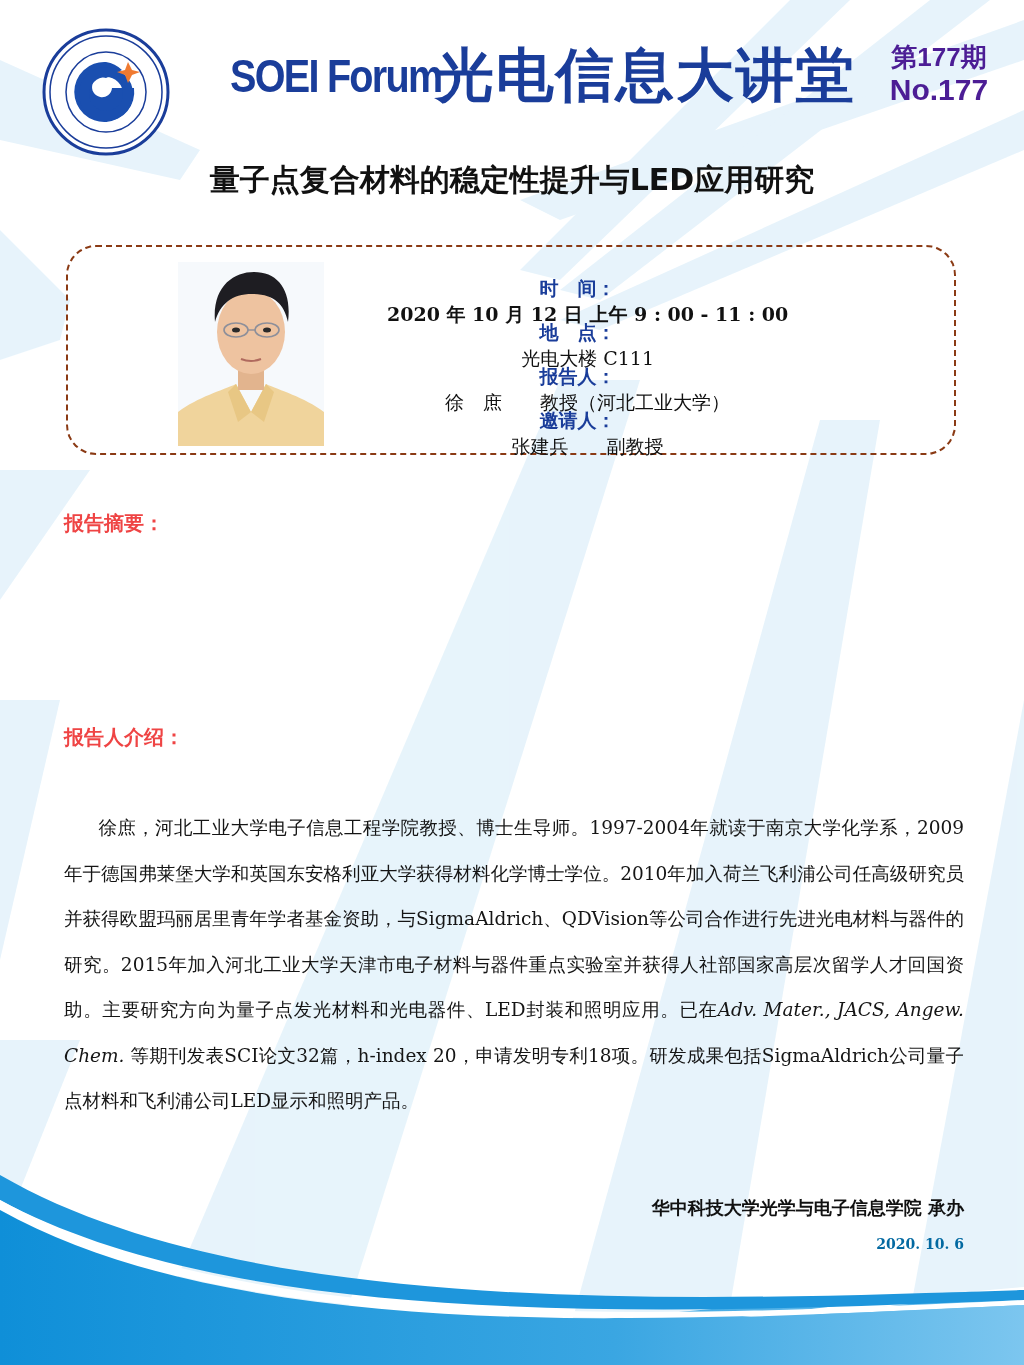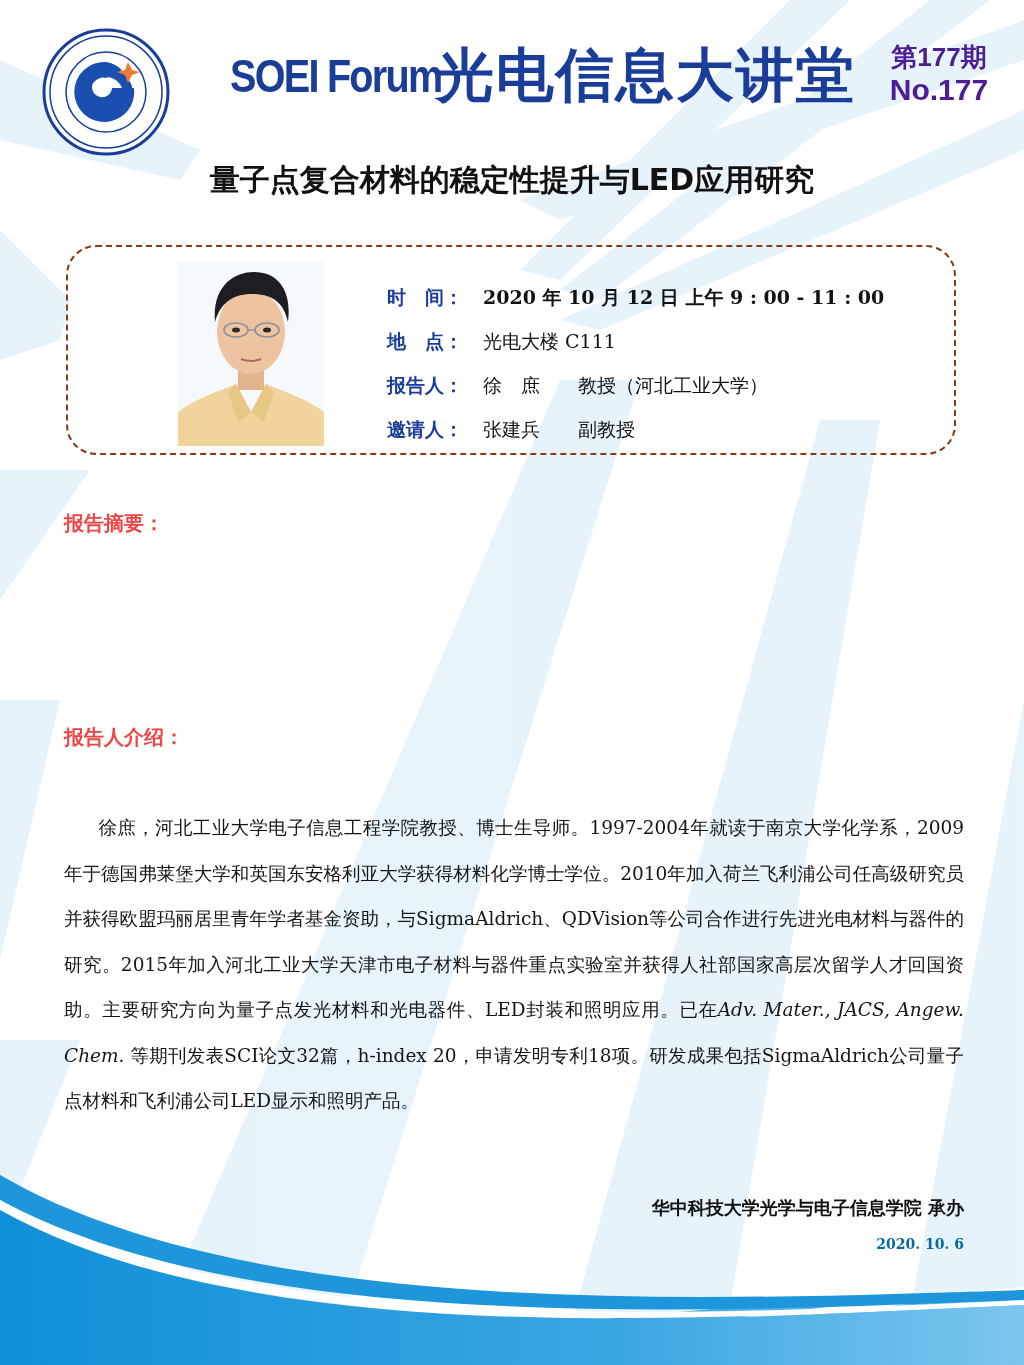--- a/index.html
+++ b/index.html
@@ -37,21 +37,21 @@
     
     .info-box {
       position: absolute; left: 66px; top: 245px; width: 886px; height: 206px;
       border: 2.5px dashed #8a3a14; border-radius: 30px;
     }
     .photo {
       position: absolute; left: 178px; top: 262px; width: 146px; height: 184px;
       overflow: hidden; background: #f3e2c0;
     }
     .info-rows { position: absolute; left: 387px; top: 276px; }
-    .info-row { display: flex; align-items: center; height: 44px; font-size: 19px; }
+    .info-row { display: flex; align-items: center; height: 44px; font-size: 19px; flex-direction: column; }
     .info-row .label {
       width: 96px; color: #1a3d9a; font-weight: bold;
       font-family: "DejaVu Sans", sans-serif; font-size: 19px;
     }
     .info-row .value { font-family: "DejaVu Serif", serif; color: #111; white-space: pre; text-align: center; }
     .info-row .value.bold { font-weight: bold; }
 
     
     .section-heading {
       position: absolute; left: 64px;

